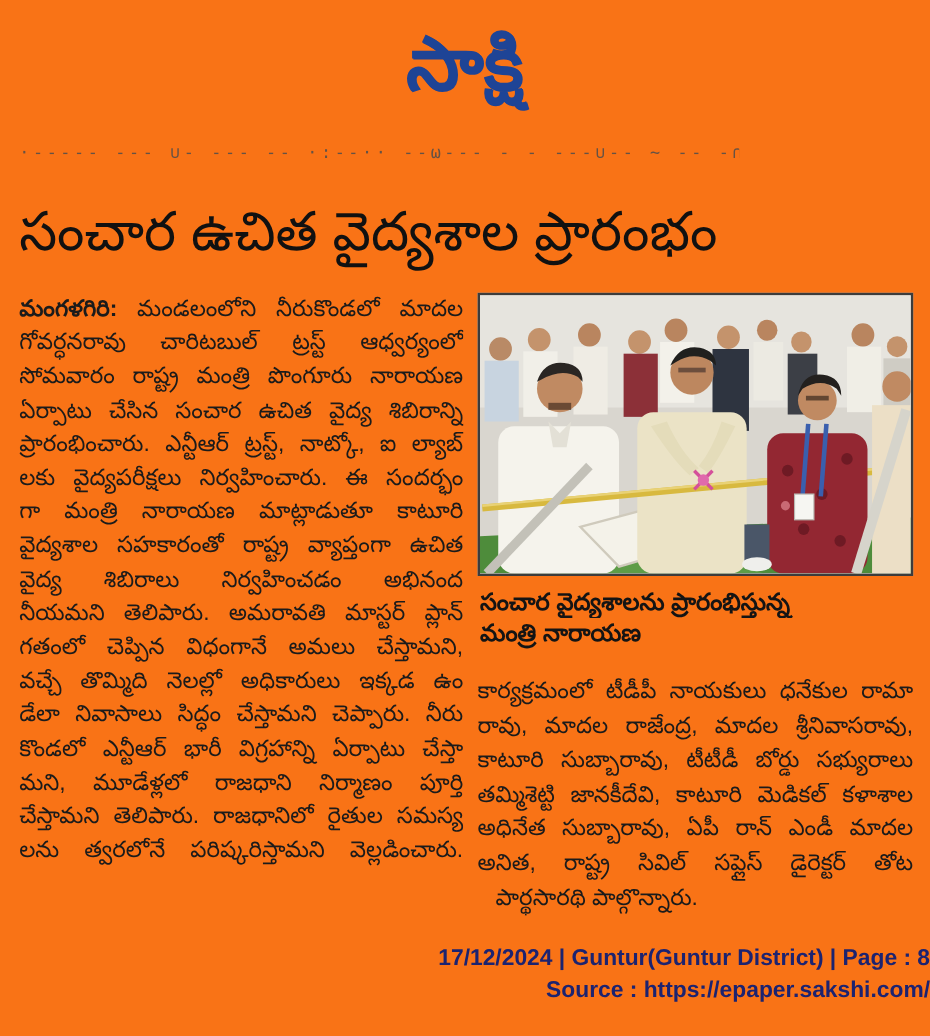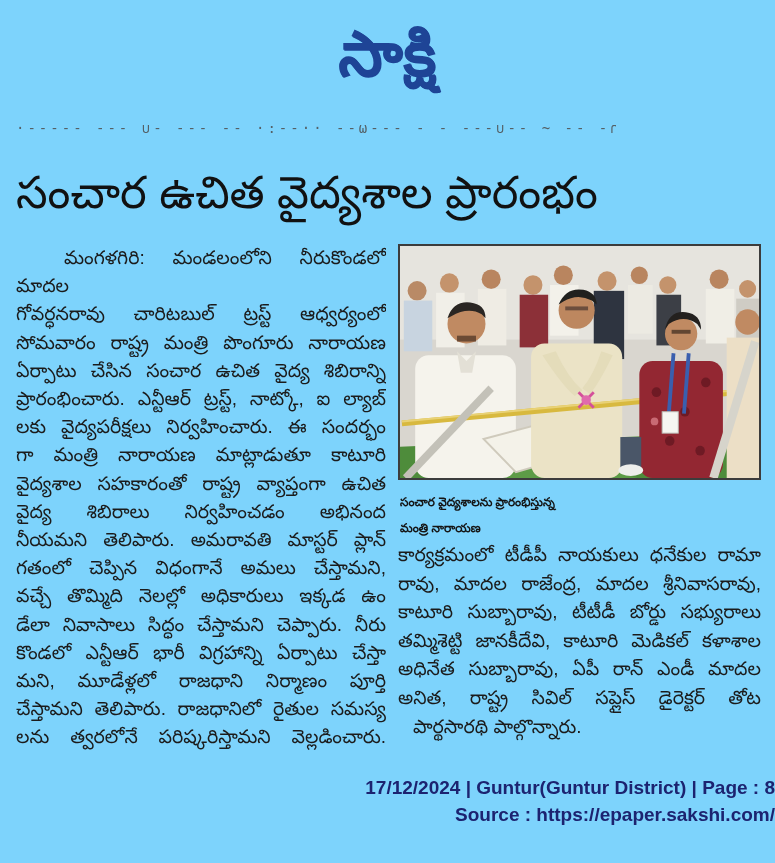--- a/index.html
+++ b/index.html
@@ -3,21 +3,21 @@
 <meta charset="utf-8">
 <style>
   :root{
     --brand-blue:#1e4496;
     --footer-navy:#1c2370;
     --headline-black:#111111;
     --body-black:#1b1b1b;
   }
   html,body{margin:0;padding:0;background:#ffffff;}
   .page{
-    width:775px;height:863px;background:#7dd3fc;overflow:hidden;
+    width:775px;height:863px;background:#f97316;overflow:hidden;
     font-family:"Liberation Sans","DejaVu Sans",sans-serif;
     position:relative;box-sizing:border-box;
   }
   
   .masthead{height:110px;text-align:center;padding-top:4px;}
   .logo{
     display:inline-block;font-weight:bold;font-size:62px;line-height:100px;
     color:var(--brand-blue);letter-spacing:1px;
     text-shadow:1px 1px 0 var(--brand-blue);
   }
@@ -30,29 +30,29 @@
   
   .headline{
     margin:16px 14px 0 16px;font-size:45px;font-weight:normal;
     color:var(--headline-black);line-height:74px;height:78px;
     white-space:nowrap;overflow:hidden;letter-spacing:0;
   }
   
   .content{display:flex;gap:12px;padding:10px 14px 0 16px;box-sizing:border-box;}
   .left-col{width:370px;flex:0 0 370px;font-size:19px;line-height:28.2px;color:var(--body-black);}
   .line{text-align:justify;text-align-last:justify;overflow:hidden;}
-  .dateline{font-weight:normal;margin-left:48px;}
+  .dateline{font-weight:bold;}
   .right-col{flex:1;min-width:0;}
   .photo-frame{
     border:2px solid #3c3c3c;width:100%;height:236px;box-sizing:border-box;
     background:#d9d6cf;overflow:hidden;
   }
   .photo-frame svg{display:block;width:100%;height:100%;}
   .caption{
-    font-weight:bold;font-size:12px;line-height:26px;margin:9px 0 0 2px;color:#141414;
+    font-weight:bold;font-size:20px;line-height:26px;margin:9px 0 22px 2px;color:#141414;
   }
   .caption .line{text-align:left;text-align-last:left;}
   .right-text{font-size:19px;line-height:28.6px;color:var(--body-black);}
   .right-text .line:last-child{text-align-last:left;margin-left:15px;}
   
   .footer{
     text-align:right;margin-top:22px;color:var(--footer-navy);
     font-weight:bold;font-size:19px;line-height:27px;
   }
 </style>

